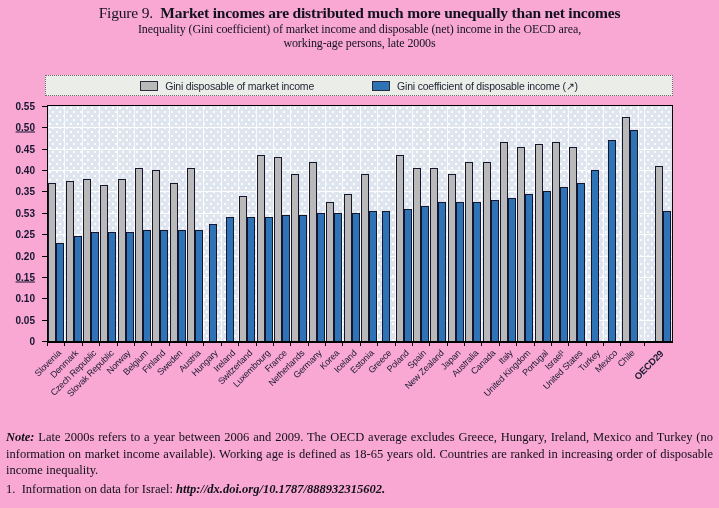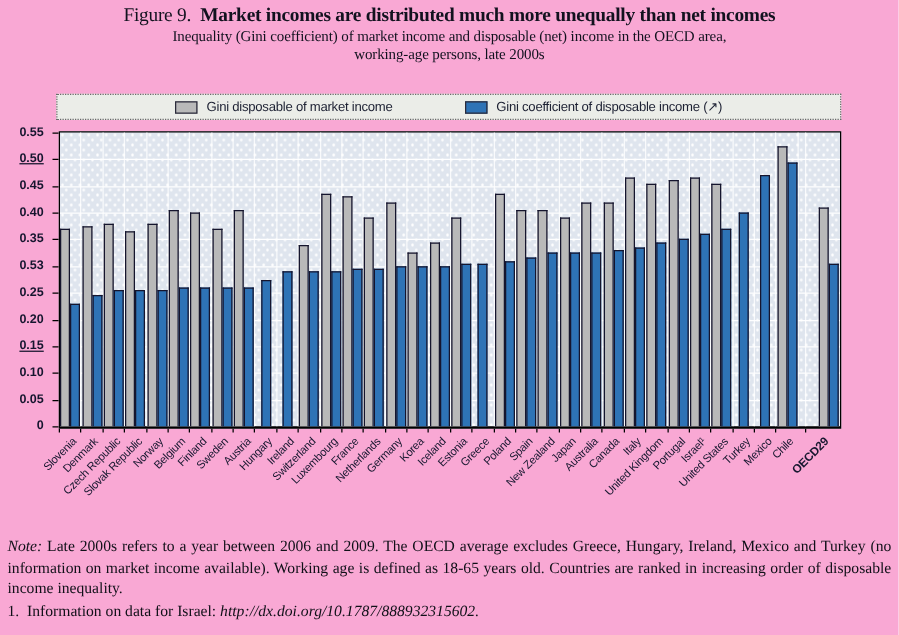--- a/index.html
+++ b/index.html
@@ -44,21 +44,21 @@
   .xlabel{position:absolute;top:calc(100% + 7px);right:50%;transform:rotate(-45deg);
           transform-origin:100% 0;white-space:nowrap;
           font-family:"Liberation Sans",sans-serif;font-size:9px;color:#181830;letter-spacing:-0.2px;}
   .xlabel.bold{font-weight:bold;font-size:9.5px;}
 
   
   .notes{position:absolute;top:429px;left:6px;right:6px;font-size:12.5px;color:#101018;}
   .note-p{text-align:justify;line-height:16.5px;margin:0;}
   .fn{line-height:17px;margin:2px 0 0 0;}
   .src{margin-top:7px;}
-  .it{font-style:italic;}
+  .it{font-style:italic;font-weight:bold;}
 </style>
 </head>
 <body>
 
 <div class="page">
 
   <div class="hdr">
     <div class="title-line">
       <span>Figure 9.</span>&nbsp;
       <b>Market incomes are distributed much more unequally than net incomes</b>

